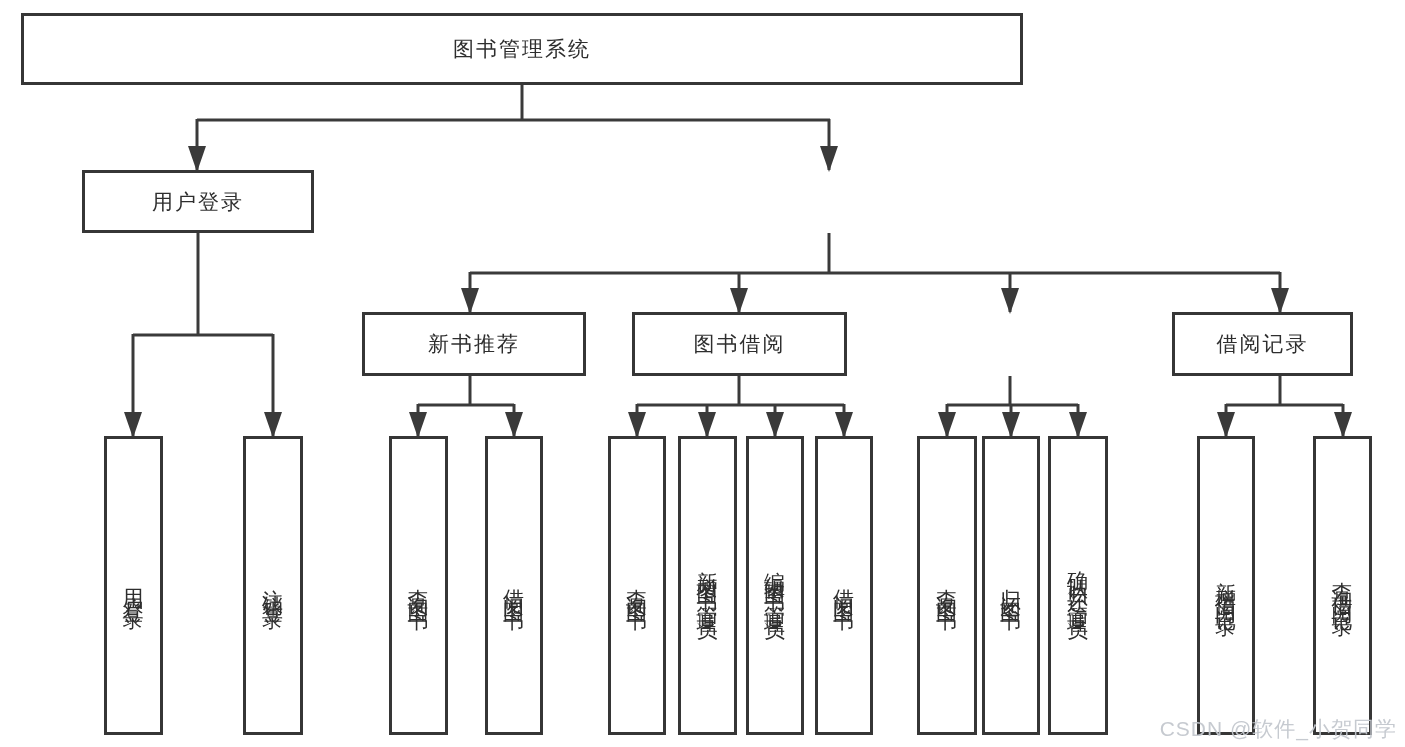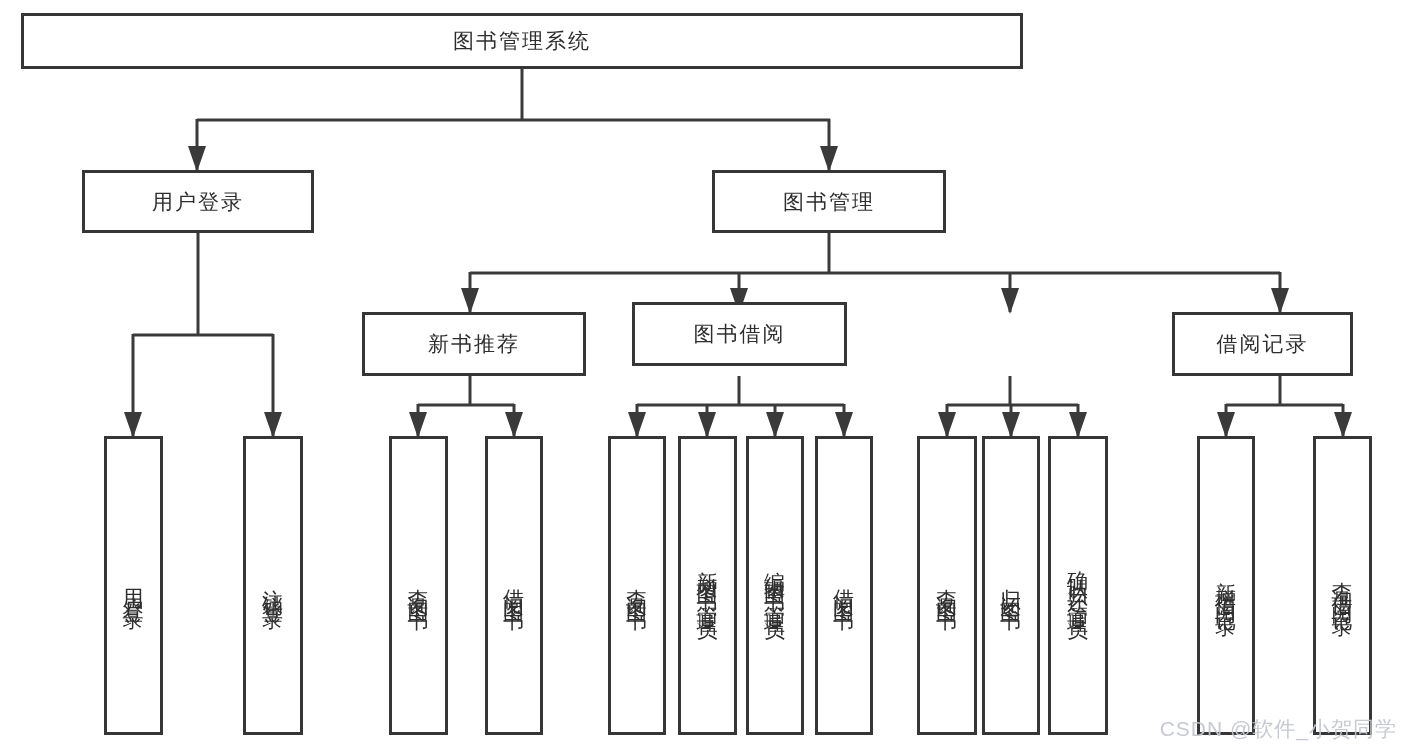--- a/index.html
+++ b/index.html
@@ -99,27 +99,26 @@
     <line x1="947" y1="404" x2="947" y2="436" marker-end="url(#arrow)"></line>
     <line x1="1011" y1="404" x2="1011" y2="436" marker-end="url(#arrow)"></line>
     <line x1="1078" y1="404" x2="1078" y2="436" marker-end="url(#arrow)"></line>
 
     <line x1="1280" y1="376" x2="1280" y2="406"></line>
     <line x1="1226" y1="405" x2="1343" y2="405"></line>
     <line x1="1226" y1="404" x2="1226" y2="436" marker-end="url(#arrow)"></line>
     <line x1="1343" y1="404" x2="1343" y2="436" marker-end="url(#arrow)"></line>
   </svg>
 
-  <div class="box hbox" style="left:21px;top:13px;width:1002px;height:56px">图书管理系统</div>
+  <div class="box hbox" style="left:21px;top:13px;width:1002px;height:72px">图书管理系统</div>
 
   <div class="box hbox" style="left:82px;top:170px;width:232px;height:63px">用户登录</div>
-  <div class="box hbox" style="left:712px;top:170px;width:234px;height:63px">图书管理</div>
 
   <div class="box hbox" style="left:362px;top:312px;width:224px;height:64px">新书推荐</div>
-  <div class="box hbox" style="left:632px;top:302px;width:215px;height:64px">图书借阅</div>
+  <div class="box hbox" style="left:632px;top:312px;width:215px;height:64px">图书借阅</div>
   <div class="box hbox" style="left:1172px;top:312px;width:181px;height:64px">借阅记录</div>
 
   <div class="box vbox" style="left:104px;top:436px;width:59px;height:299px">
     <span>用户登录</span>
   </div>
   <div class="box vbox" style="left:243px;top:436px;width:60px;height:299px">
     <span>注销登录</span>
   </div>
 
   <div class="box vbox" style="left:389px;top:436px;width:59px;height:299px">

